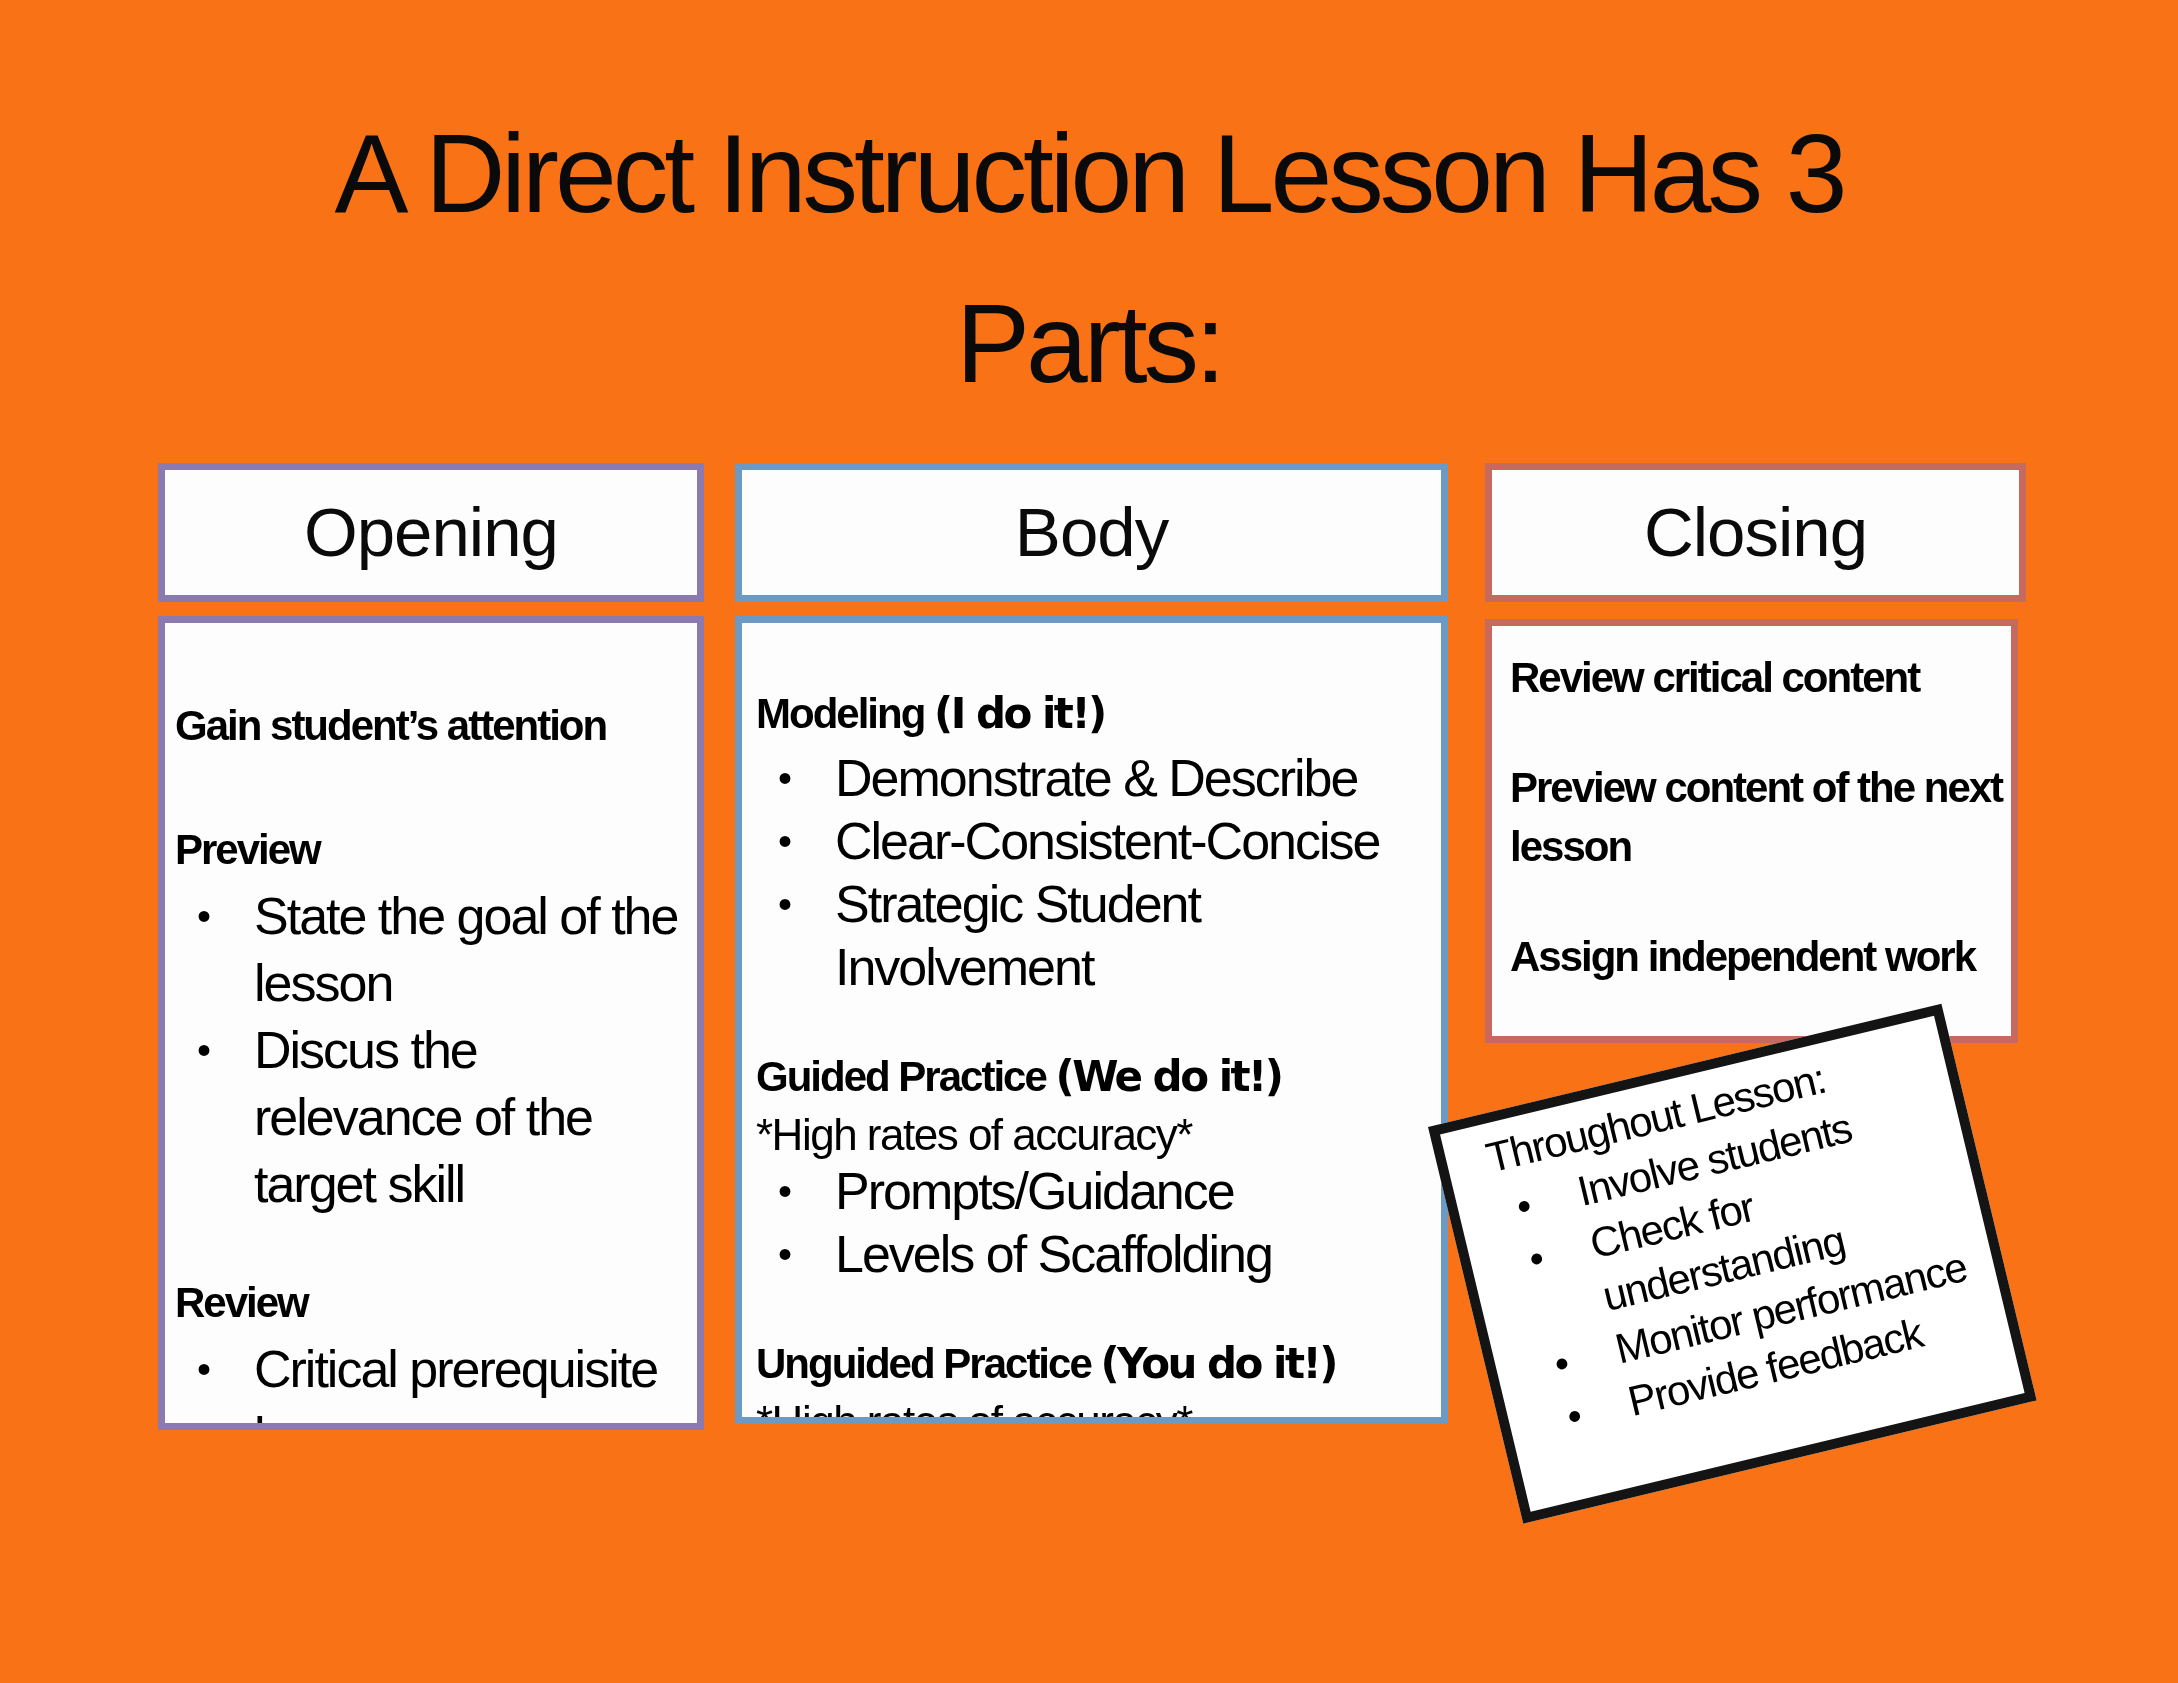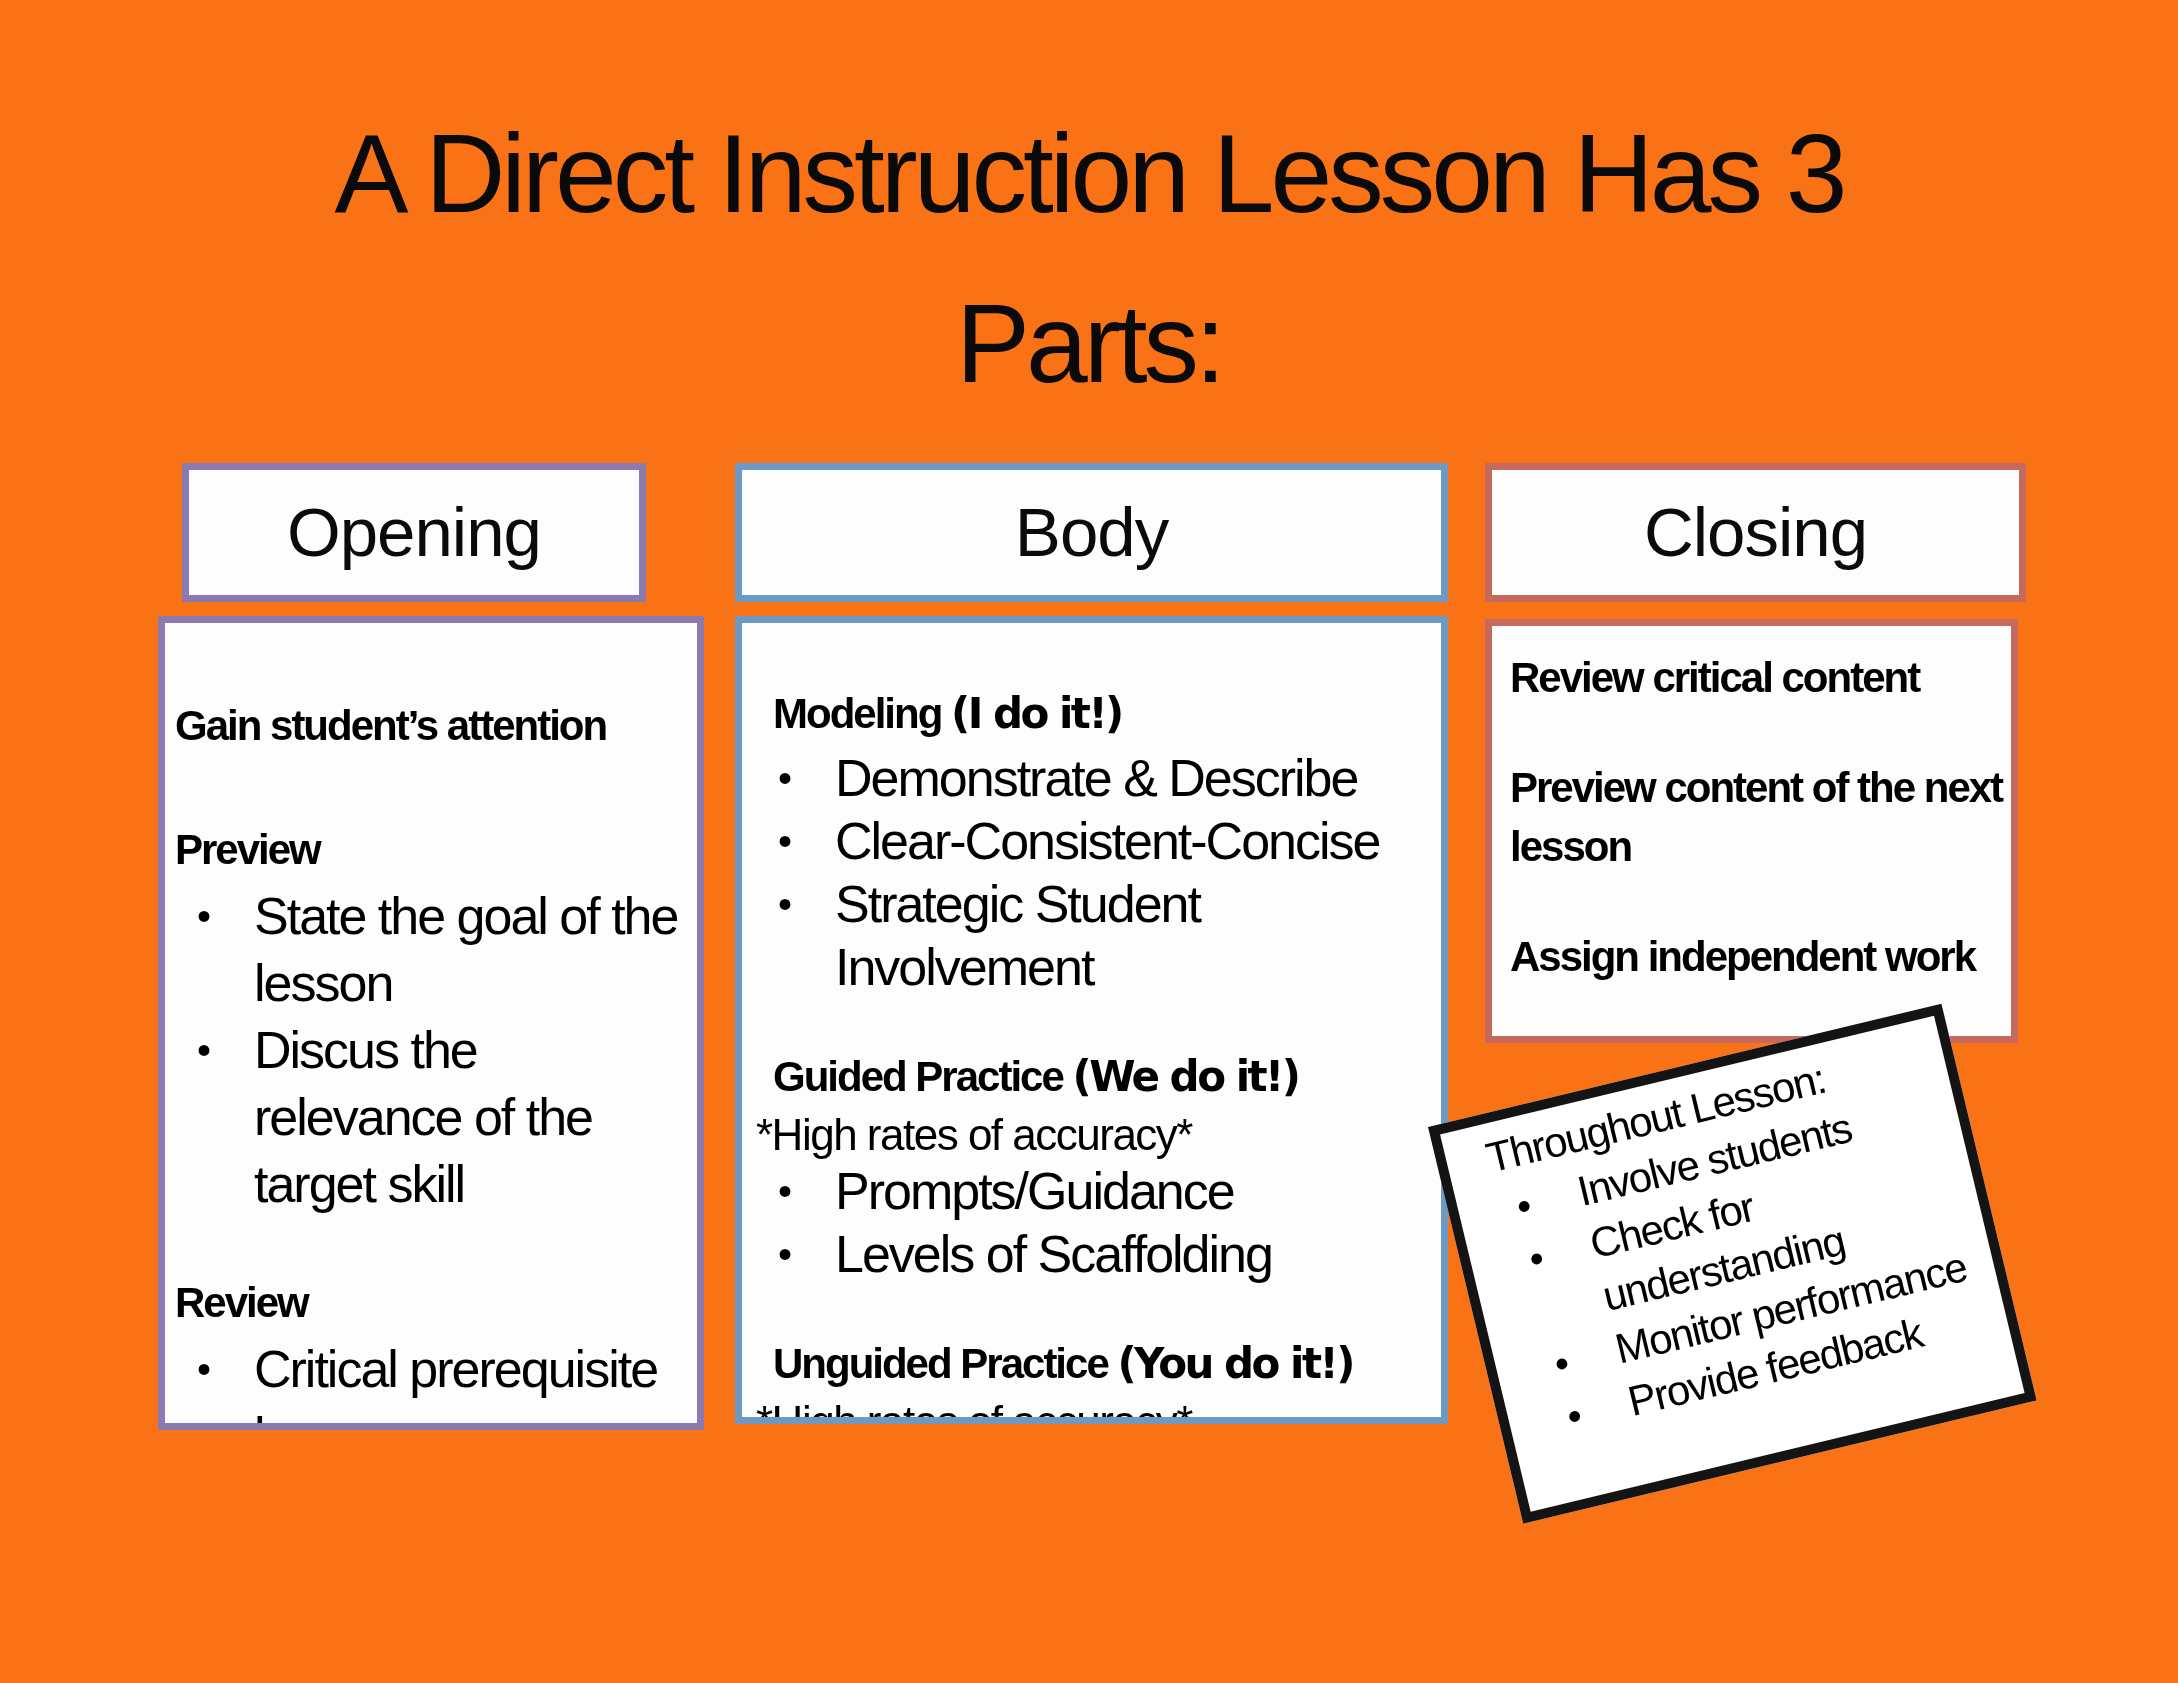--- a/index.html
+++ b/index.html
@@ -15,21 +15,21 @@
     text-align:center; font-size:111px; line-height:170px;
     letter-spacing:-4px; font-weight:400; color:#0a0a0a;
   }
 
   
   .hdr {
     position:absolute; height:139px; border:7px solid; background:#fdfdfd;
     display:flex; align-items:center; justify-content:center;
     font-size:69px; letter-spacing:-1px; color:#0a0a0a;
   }
-  #hdr-opening { left:158px; top:463px; width:464px; border-color:#8A7AAF;margin-left:24px; }
+  #hdr-opening { left:158px; top:463px; width:546px; border-color:#8A7AAF; }
   #hdr-body    { left:735px; top:463px; width:713px; border-color:#6D9AC4; }
   #hdr-closing { left:1485px; top:463px; width:541px; border-color:#C66A60; }
 
   
   .panel { position:absolute; border:7px solid; background:#fdfdfd; overflow:hidden; }
   #panel-opening { left:158px; top:616px; width:546px; height:814px; border-color:#8A7AAF; padding:69px 18px 0 10px; }
   #panel-body    { left:735px; top:616px; width:713px; height:808px; border-color:#6D9AC4; padding:57px 8px 0 14px; }
   #panel-closing { left:1485px; top:619px; width:533px; height:424px; border-color:#C66A60; padding:22px 6px 0 18px; }
 
   .h  { font-weight:700; font-size:42px; letter-spacing:-2px; line-height:67px; }
@@ -45,21 +45,21 @@
     content:"\2022"; position:absolute; left:22px; top:0;
     font-size:40px;
   }
   #panel-body ul.blist li { line-height:63px; }
 
   .sec-att { margin-bottom:57px; }
   .sec-preview .h, .sec-review .h { display:block; }
   .sec-review { margin-top:51px; }
 
   .bsec { margin-bottom:44px; }
-  .bsec .headline { white-space:nowrap;margin-left:17px; }
+  .bsec .headline { white-space:nowrap; }
 
   .closing-item { font-weight:700; font-size:42px; letter-spacing:-2px; line-height:59px; margin-bottom:51px; }
 
   
   .note {
     position:absolute; left:1428px; top:1127px; width:528px; height:408px;
     background:#ffffff; border:10px solid #141414;
     transform:rotate(-13.5deg); transform-origin:0 0;
     padding:8px 20px 0 40px; overflow:hidden;
   }

